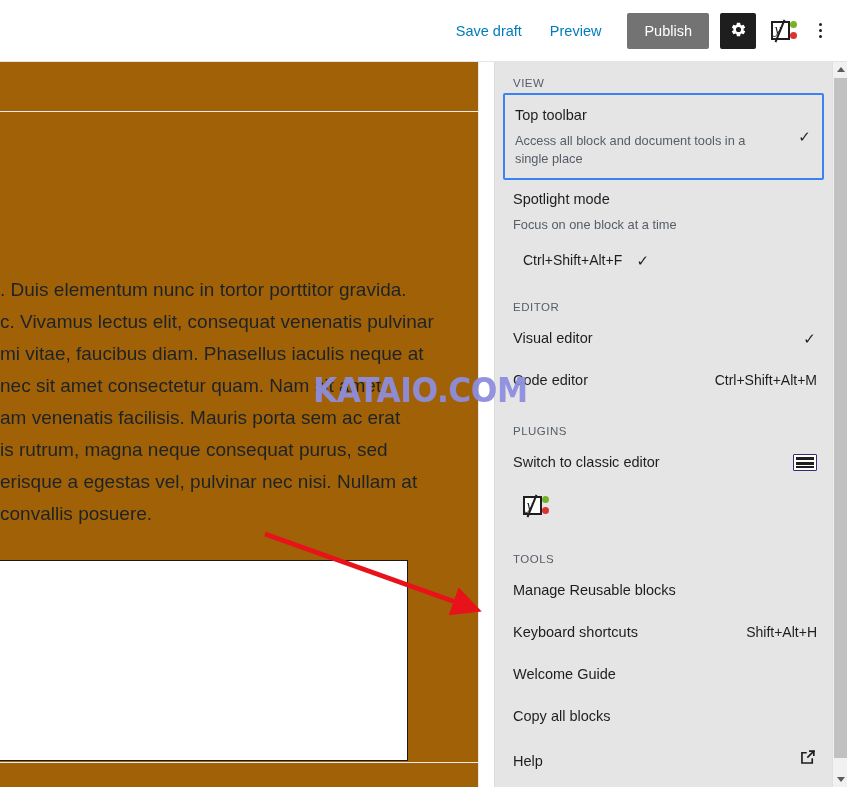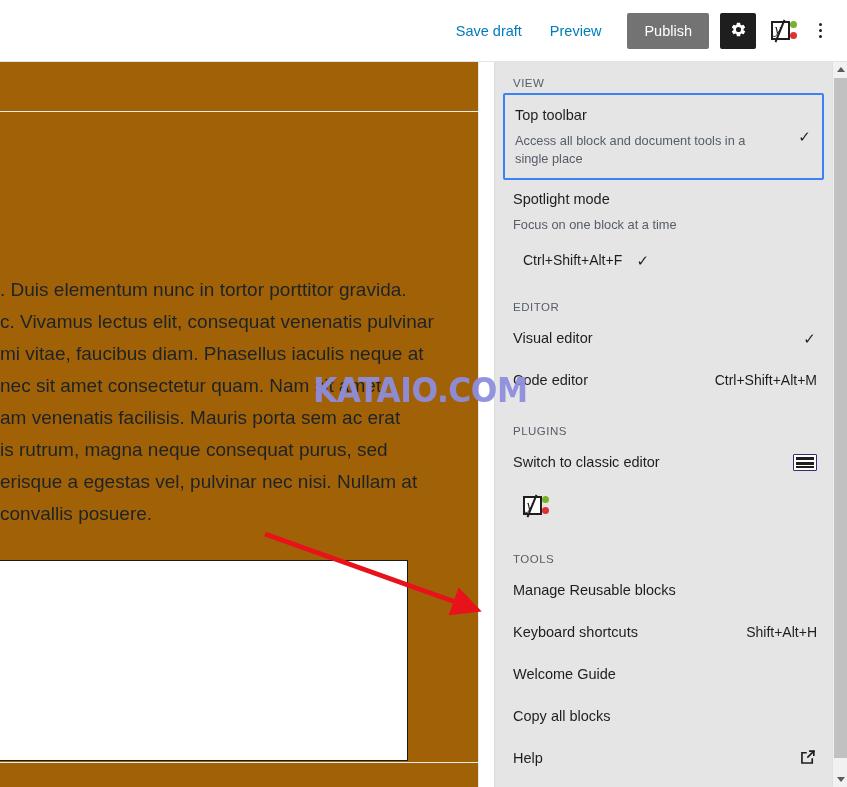--- a/index.html
+++ b/index.html
@@ -128,21 +128,21 @@
   .mi-texts { flex: 1 1 auto; min-width: 0; }
   .mi-title { font-size: 14.5px; color: #1e1e1e; line-height: 20px; }
   .mi-sub { font-size: 12.8px; color: #555d66; line-height: 18px; margin-top: 7px; max-width: 252px; }
   .mi-right {
     display: flex; align-items: center; gap: 13px;
     margin-left: 10px; flex: 0 0 auto; align-self: center;
   }
   .mi-shortcut { font-size: 14px; color: #1e1e1e; white-space: nowrap; }
   .mi-check { font-size: 15px; color: #1e1e1e; width: 15px; text-align: center; line-height: 1; }
 
-  .mi-simple { padding-top: 11px; padding-bottom: 11px; align-items: flex-start; }
+  .mi-simple { padding-top: 11px; padding-bottom: 11px; align-items: flex-end; }
 
   
   .mi.selected {
     border: 2px solid #3b82f6; border-radius: 2px;
     margin: 0 9px 0 8px; padding-left: 10px; padding-right: 10px;
     padding-top: 10px; padding-bottom: 10px;
   }
   .mi.selected .mi-sub { max-width: 250px; }
 
   

